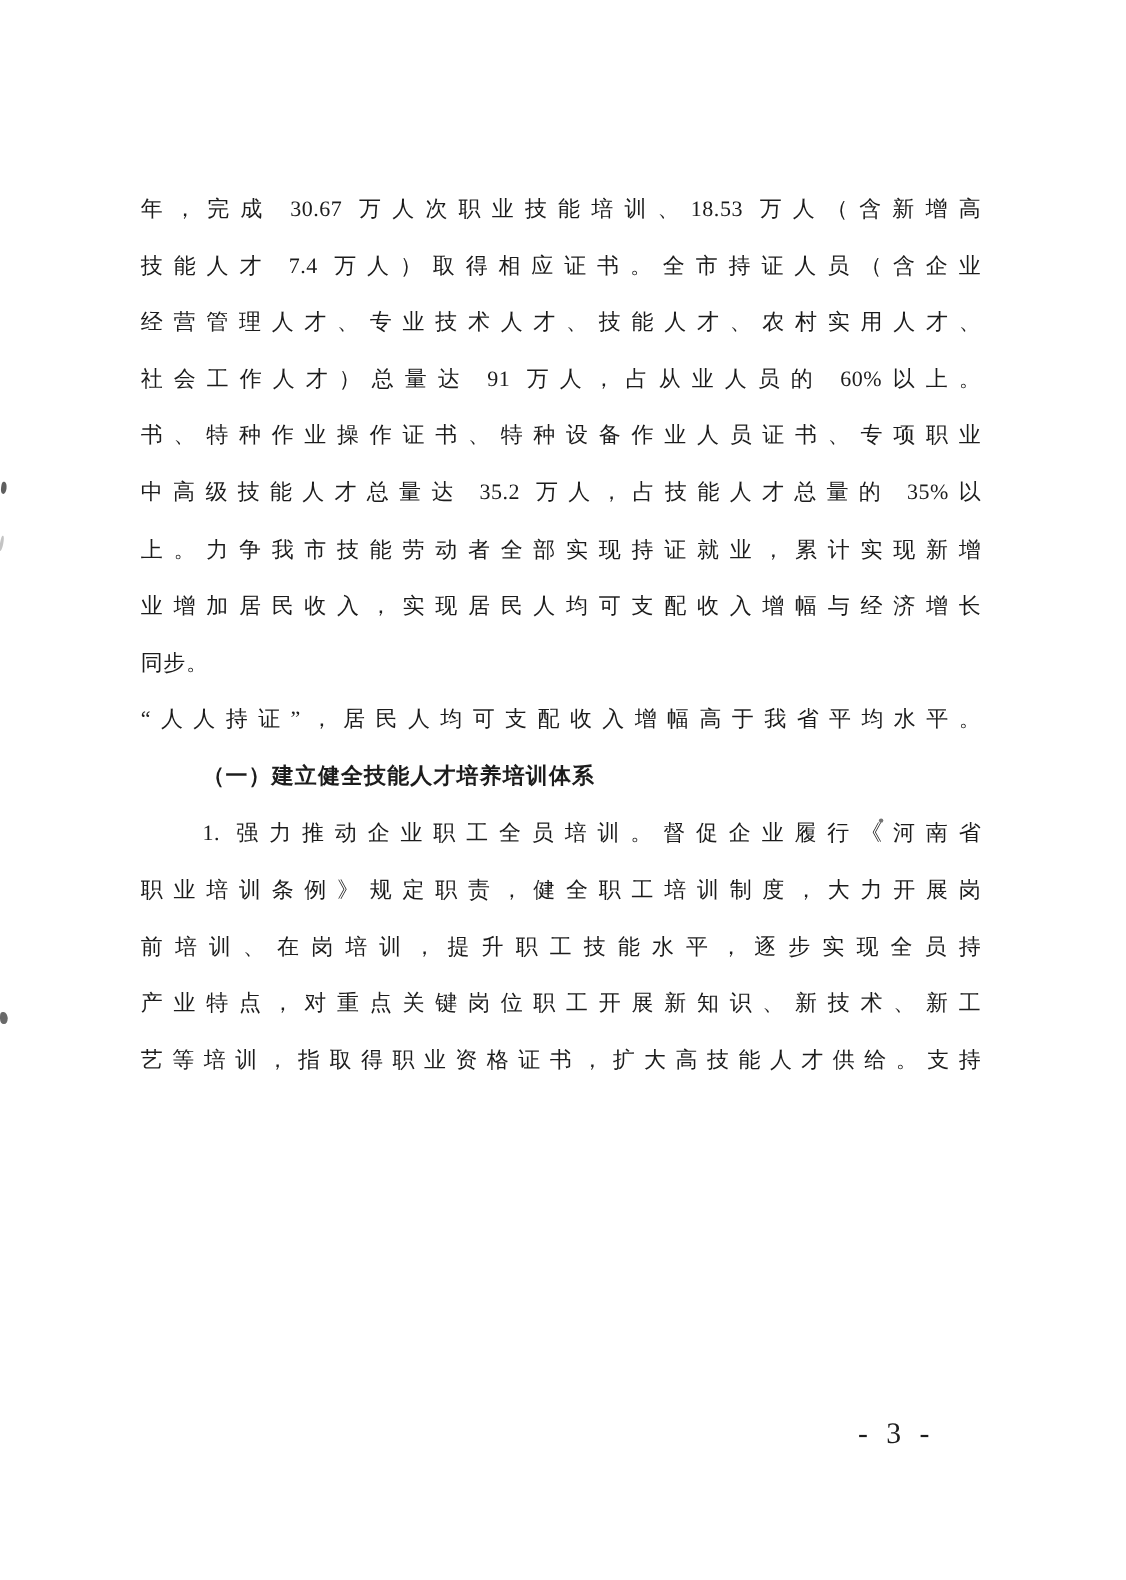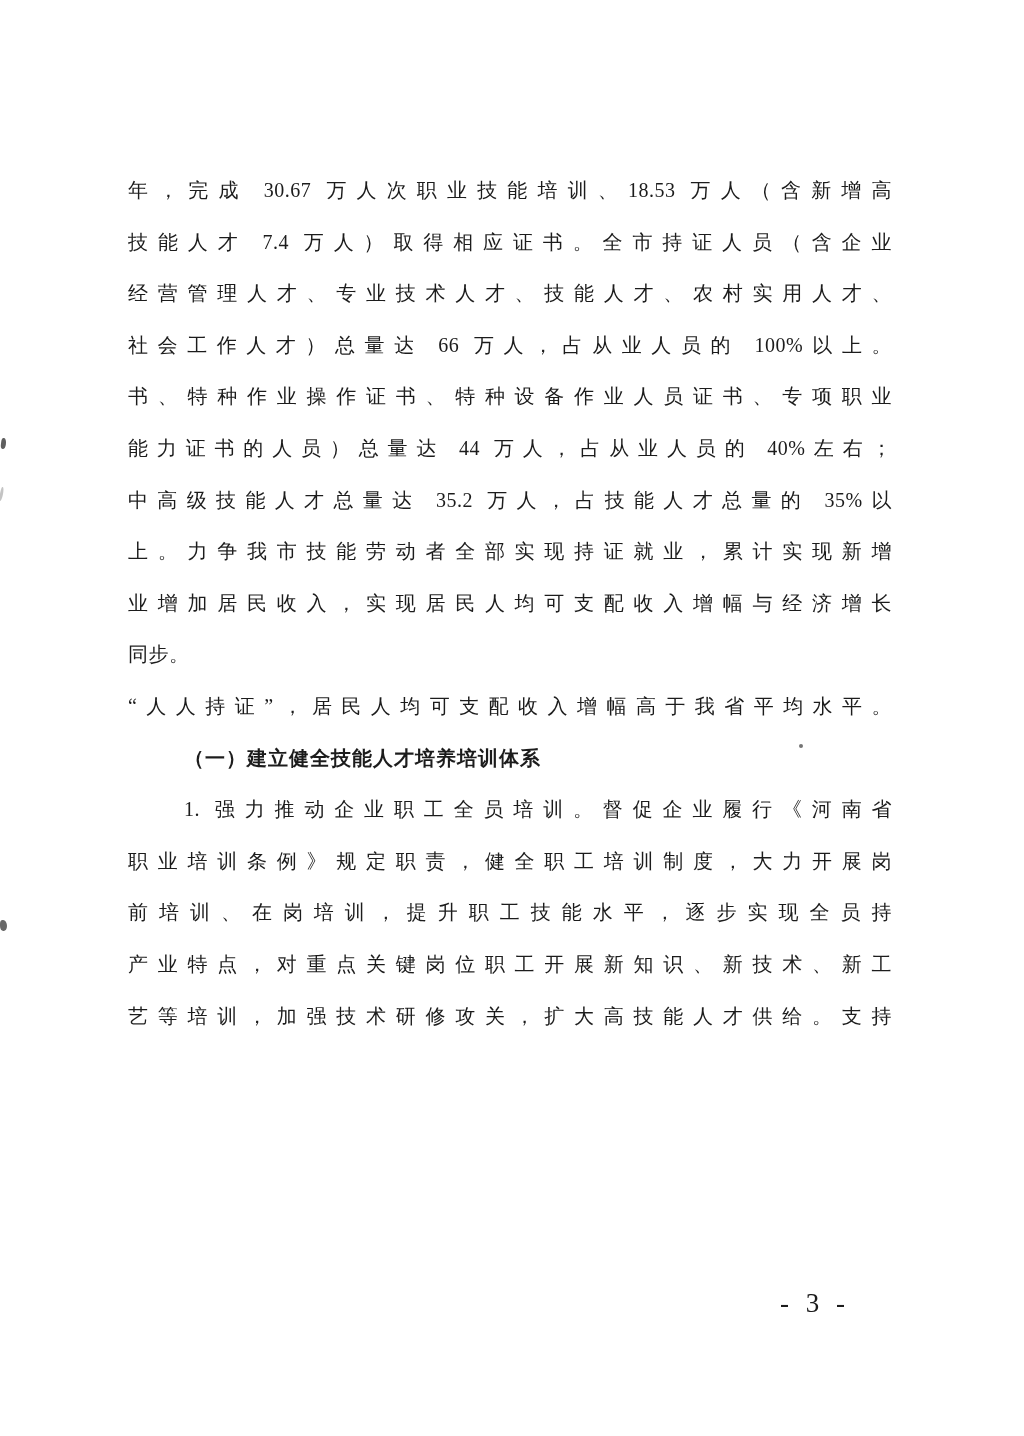--- a/index.html
+++ b/index.html
@@ -64,34 +64,33 @@
 </style>
 </head>
 <body>
 
 <div class="page">
 
   <div class="text-block">
       <div class="line justify">年，完成 30.67 万人次职业技能培训、18.53 万人（含新增高</div>
       <div class="line justify">技能人才 7.4 万人）取得相应证书。全市持证人员（含企业</div>
       <div class="line justify">经营管理人才、专业技术人才、技能人才、农村实用人才、</div>
-      <div class="line justify">社会工作人才）总量达 66 万人，占从业人员的 100%以上。</div>
+      <div class="line justify">社会工作人才）总量达 91 万人，占从业人员的 60%以上。</div>
       <div class="line justify">书、特种作业操作证书、特种设备作业人员证书、专项职业</div>
-      <div class="line justify">能力证书的人员）总量达 44 万人，占从业人员的 40%左右；</div>
       <div class="line justify">中高级技能人才总量达 35.2 万人，占技能人才总量的 35%以</div>
       <div class="line justify">上。力争我市技能劳动者全部实现持证就业，累计实现新增</div>
       <div class="line justify">业增加居民收入，实现居民人均可支配收入增幅与经济增长</div>
       <div class="line">同步。</div>
       <div class="line justify">“人人持证”，居民人均可支配收入增幅高于我省平均水平。</div>
       <div class="line indent bold">（一）建立健全技能人才培养培训体系</div>
       <div class="line justify indent">1. 强力推动企业职工全员培训。督促企业履行《河南省</div>
       <div class="line justify">职业培训条例》规定职责，健全职工培训制度，大力开展岗</div>
       <div class="line justify">前培训、在岗培训，提升职工技能水平，逐步实现全员持</div>
       <div class="line justify">产业特点，对重点关键岗位职工开展新知识、新技术、新工</div>
-      <div class="line justify">艺等培训，加强技术研修攻关，扩大高技能人才供给。支持</div>
+      <div class="line justify">艺等培训，指取得职业资格证书，扩大高技能人才供给。支持</div>
     </div>
 
   <div class="page-number">- 3 -</div>
 
   <span class="artifact artifact-1"></span>
   <span class="artifact artifact-2"></span>
   <span class="artifact artifact-3"></span>
   <span class="artifact artifact-4"></span>
 
 </div>

